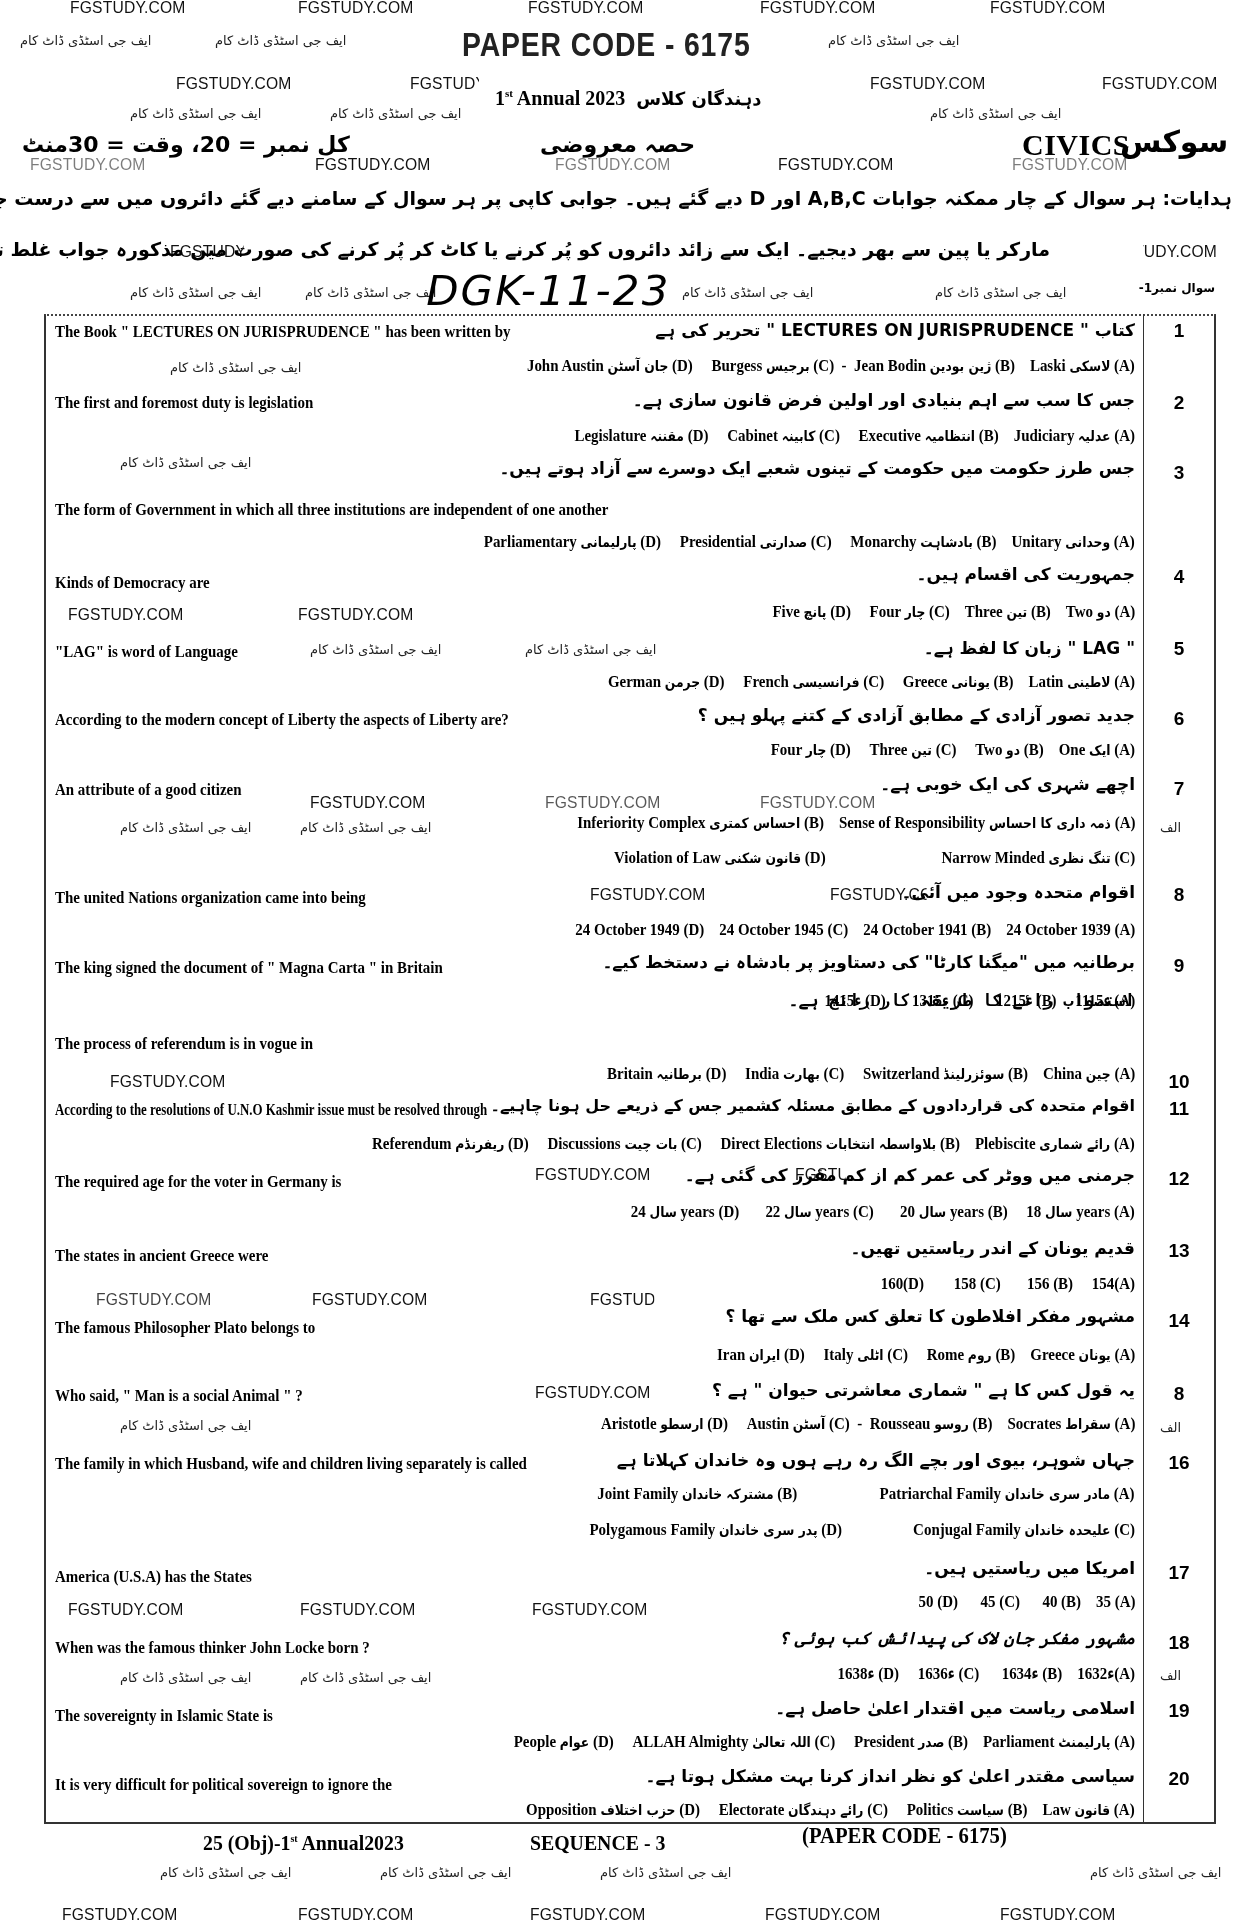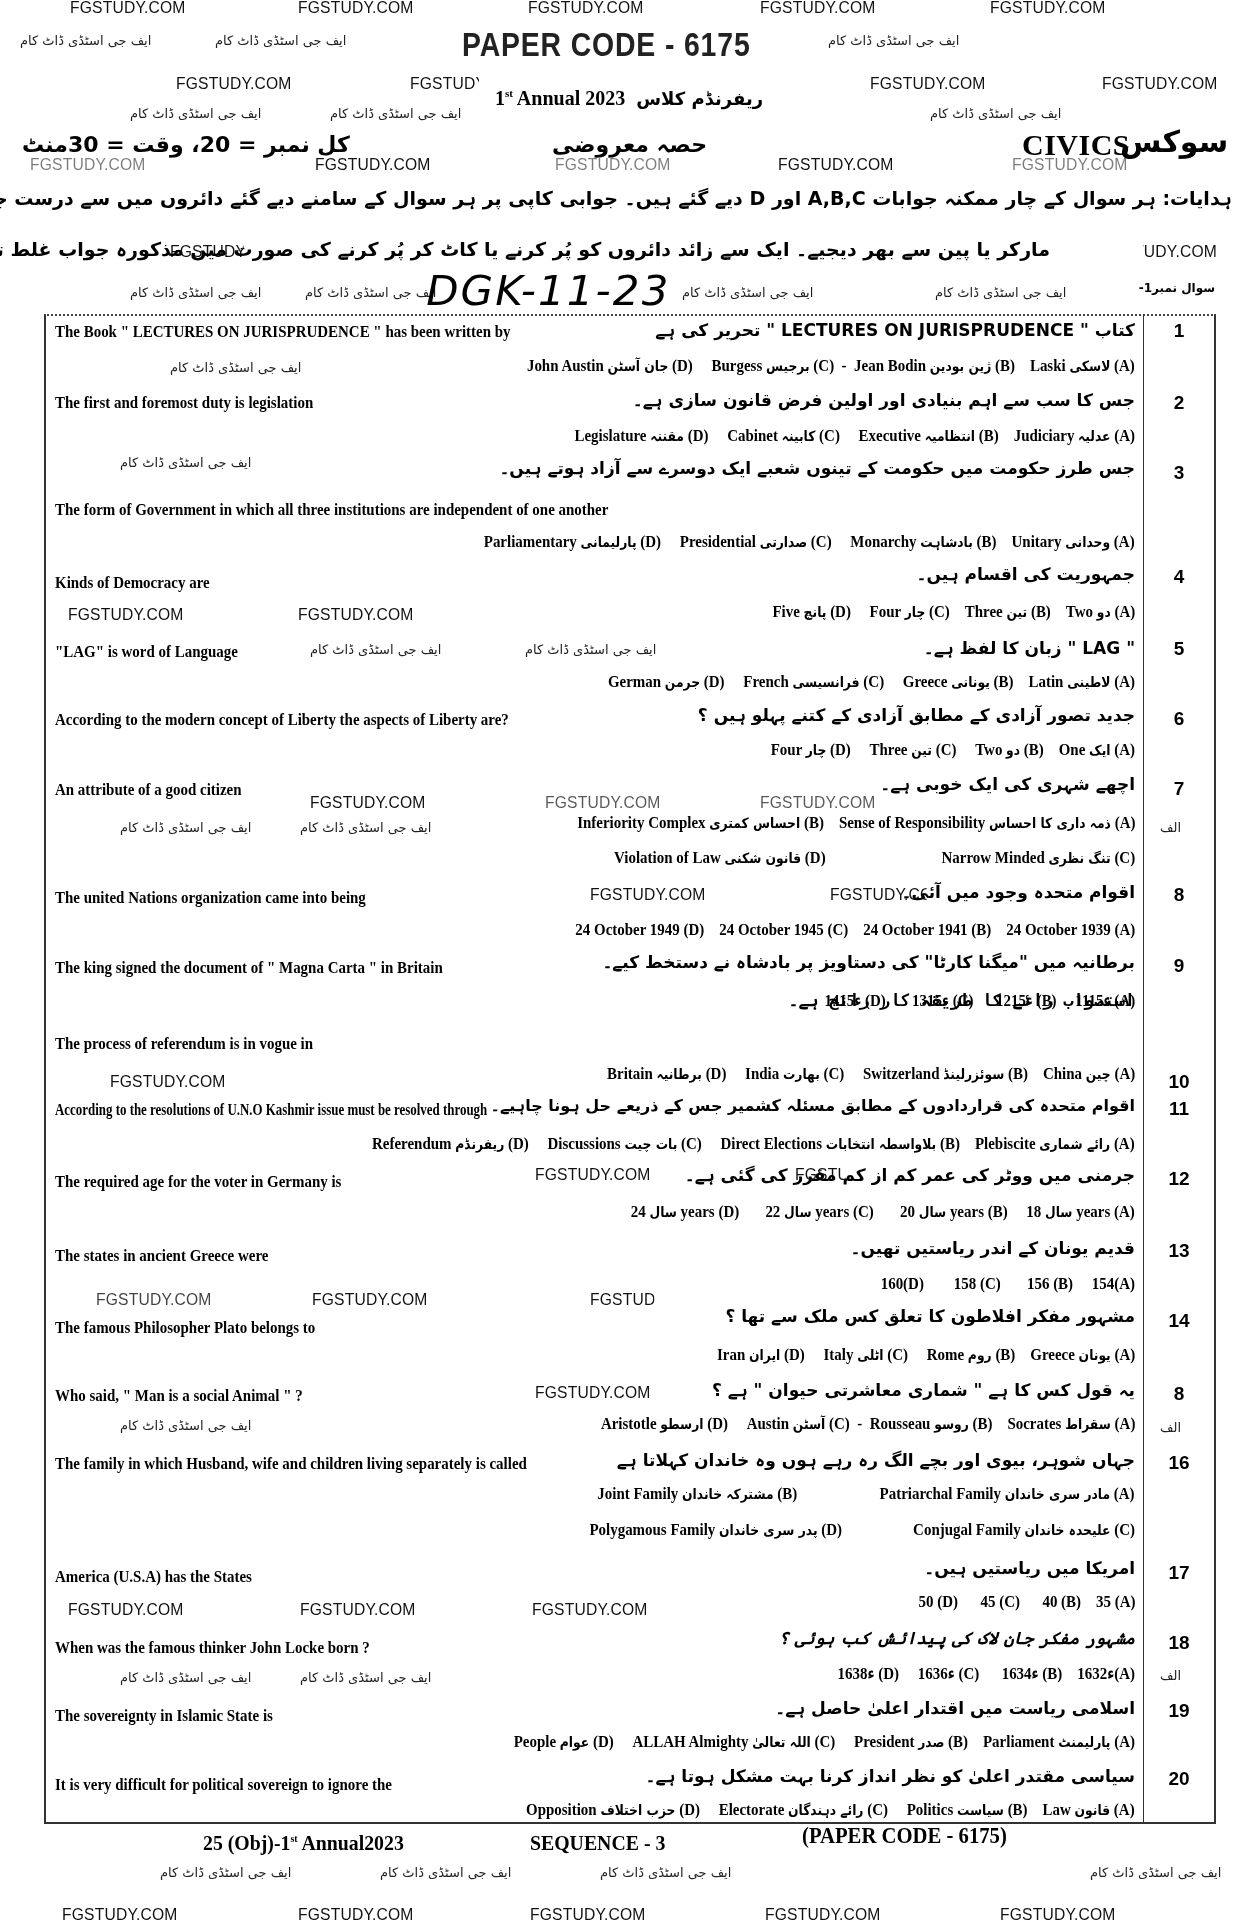--- a/index.html
+++ b/index.html
@@ -8,21 +8,21 @@
   .abs { position: absolute; white-space: nowrap; }
   .wm { font-family: "Liberation Sans", "DejaVu Sans", sans-serif; font-size: 17px; color: #111; letter-spacing: 0.2px; transform: scaleX(0.92); transform-origin: left center; }
   .urdu-wm { font-family: "DejaVu Sans", sans-serif; font-size: 13px; color: #222; direction: rtl; }
   .urdu { font-family: "DejaVu Sans", sans-serif; direction: rtl; font-weight: bold; }
 
   #paper-code-top { left: 462px; top: 26px; font-family: "Liberation Sans", sans-serif; font-size: 33px; font-weight: bold; letter-spacing: 1px; color: #222; transform: scaleX(0.86); transform-origin: left center; }
   #annual-line { left: 495px; top: 87px; font-size: 20px; font-weight: bold; }
   #civics-title { left: 1022px; top: 128px; font-size: 30px; font-weight: bold; letter-spacing: 0.5px; }
   #civics-urdu { left: 1120px; top: 124px; font-size: 30px; }
   #total-marks { left: 22px; top: 132px; font-size: 22px; }
-  #section-title { left: 540px; top: 132px; font-size: 22px; margin-left: 12px; }
+  #section-title { left: 540px; top: 132px; font-size: 22px; }
 
   #instructions-1 { right: 18px; top: 187px; font-size: 19px; width: 1220px; text-align: right; }
   #instructions-2 { right: 32px; top: 238px; font-size: 19px; }
   #question-label { right: 35px; top: 281px; font-size: 12px; }
   #dgk-code { left: 432px; top: 268px; font-family: "DejaVu Sans", sans-serif; font-style: italic; font-size: 40px; font-weight: normal; letter-spacing: 2px; transform: scaleX(1.05); }
 
   #mcq-table { position: absolute; left: 44px; top: 314px; width: 1172px; height: 1510px; border: 2px solid #333; border-top: 2px dotted #444; }
   #mcq-divider { position: absolute; left: 1143px; top: 314px; width: 1px; height: 1510px; background: #333; }
 
   .q-en { font-size: 17px; font-weight: bold; transform: scaleX(0.88); transform-origin: left center; }
@@ -48,21 +48,21 @@
 <div class="abs urdu-wm" style="left:20px;top:33px;">ایف جی اسٹڈی ڈاٹ کام</div>
 <div class="abs urdu-wm" style="left:215px;top:33px;">ایف جی اسٹڈی ڈاٹ کام</div>
 <div class="abs urdu-wm" style="left:828px;top:33px;">ایف جی اسٹڈی ڈاٹ کام</div>
 
 <div class="abs" id="paper-code-top">PAPER CODE - 6175</div>
 
 <div class="abs wm" style="left:176px;top:74px;">FGSTUDY.COM</div>
 <div class="abs wm" style="left:410px;top:74px;width:75px;overflow:hidden;">FGSTUDY.COM</div>
 <div class="abs" id="annual-line">
   <span>1</span><sup>st</sup><span> Annual 2023</span>
-  <span class="urdu" style="font-size:18px;margin-left:6px;">ریفرنڈم کلاس</span>
+  <span class="urdu" style="font-size:18px;margin-left:6px;">دہندگان کلاس</span>
 </div>
 <div class="abs wm" style="left:870px;top:74px;">FGSTUDY.COM</div>
 <div class="abs wm" style="left:1102px;top:74px;">FGSTUDY.COM</div>
 
 <div class="abs urdu-wm" style="left:130px;top:106px;">ایف جی اسٹڈی ڈاٹ کام</div>
 <div class="abs urdu-wm" style="left:330px;top:106px;">ایف جی اسٹڈی ڈاٹ کام</div>
 <div class="abs urdu-wm" style="left:930px;top:106px;">ایف جی اسٹڈی ڈاٹ کام</div>
 
 <div class="abs urdu" id="total-marks">کل نمبر = 20، وقت = 30منٹ</div>
 <div class="abs urdu" id="section-title">حصہ معروضی</div>

